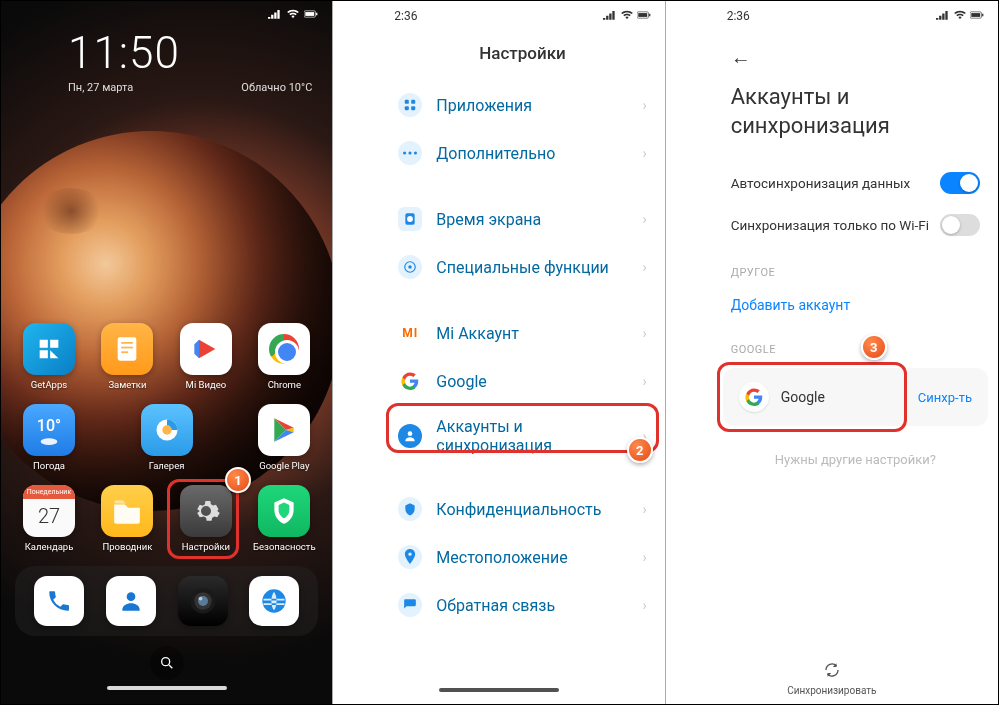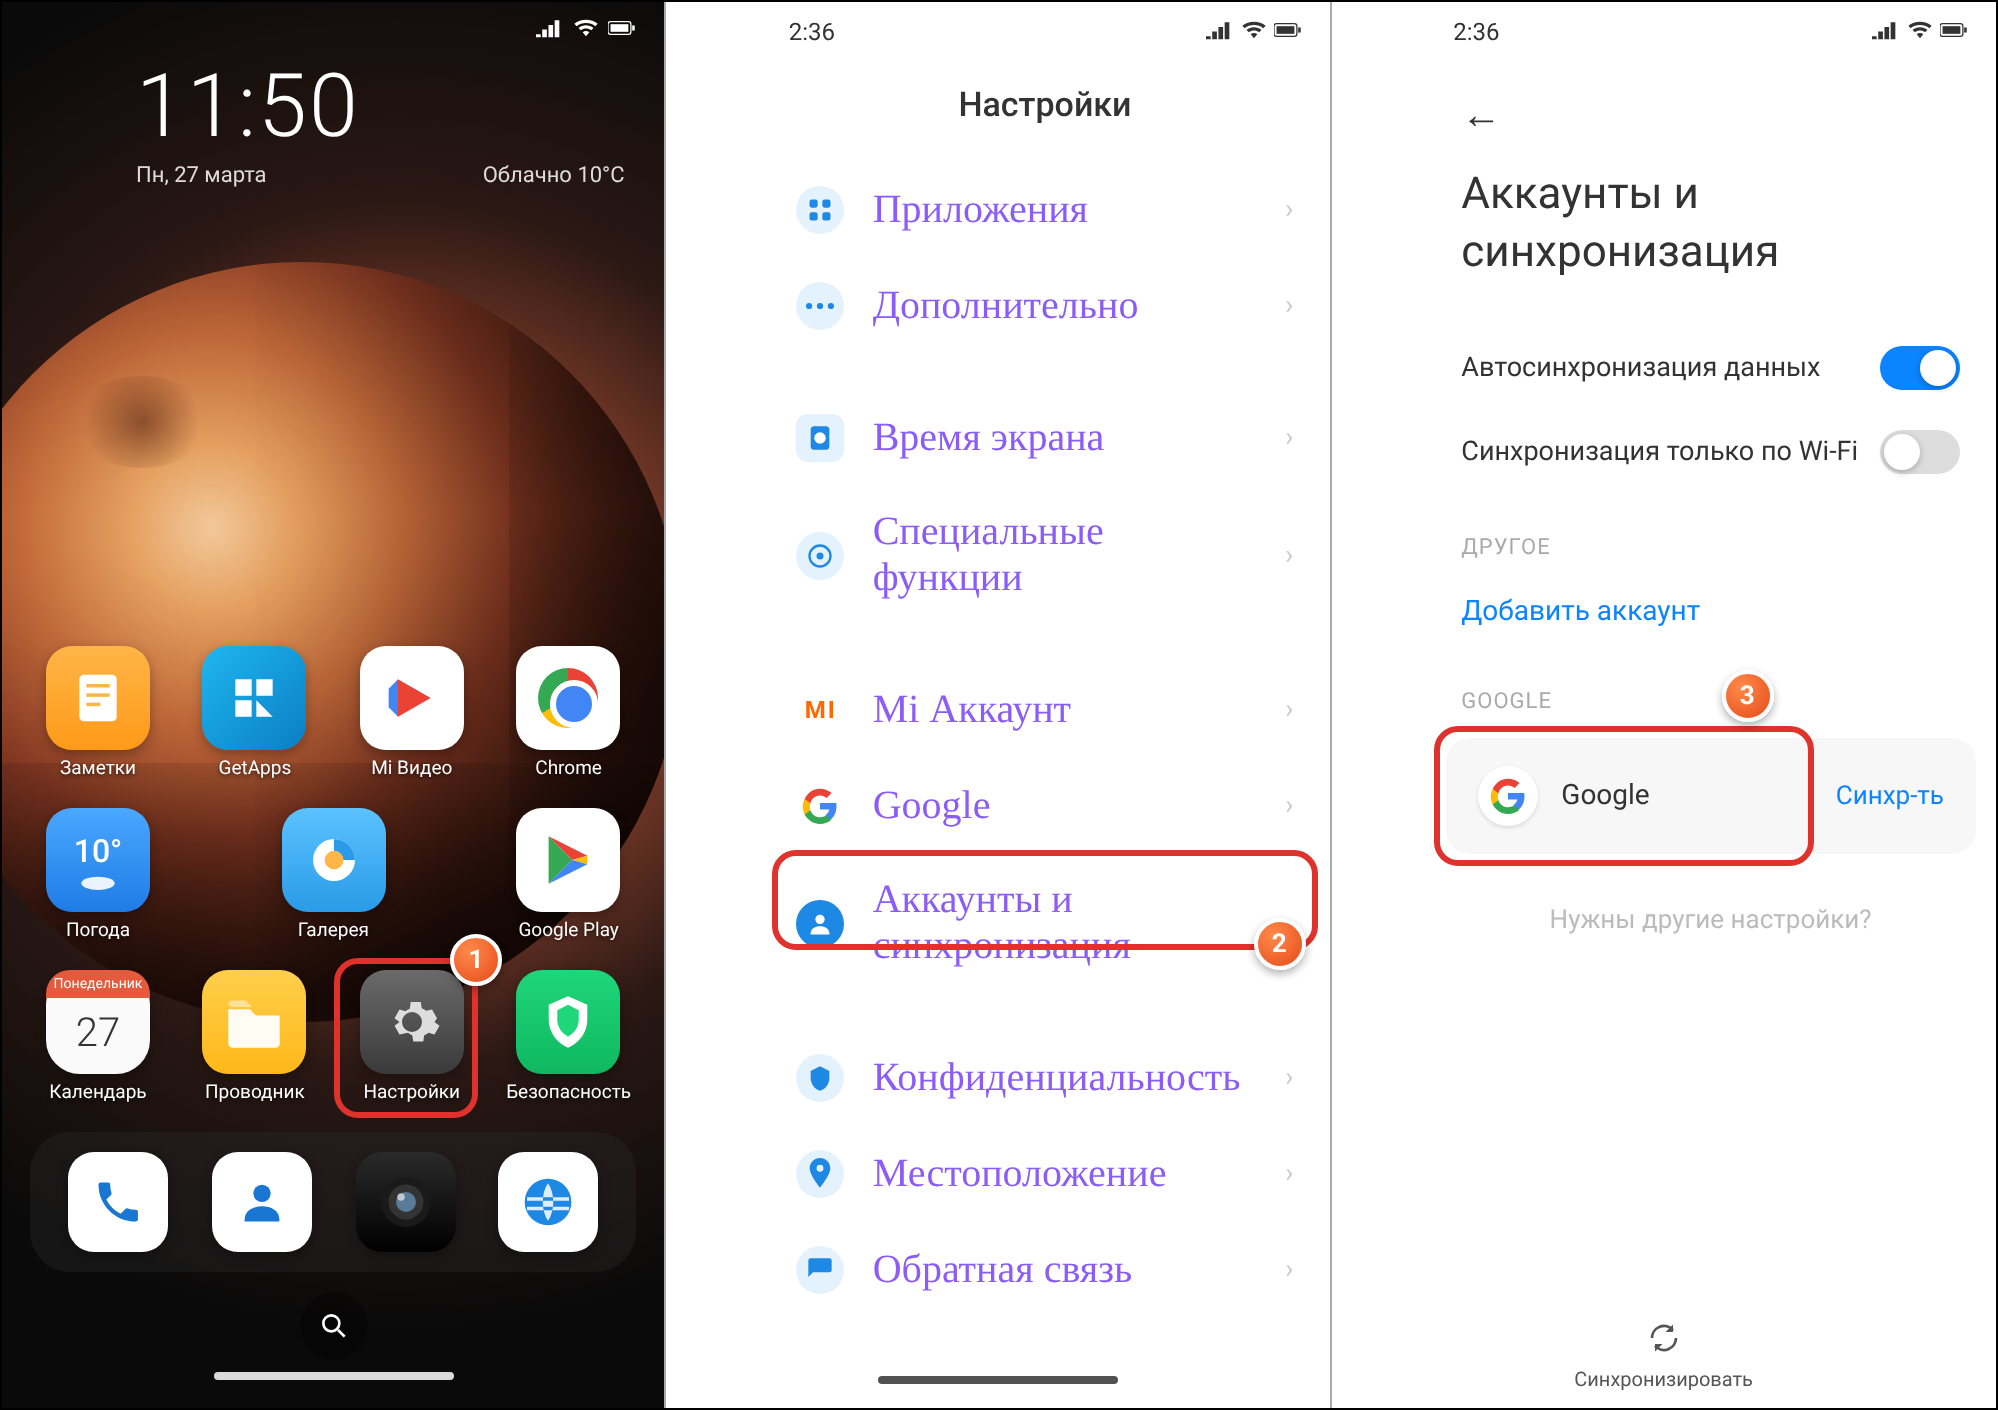--- a/index.html
+++ b/index.html
@@ -48,21 +48,21 @@
   .ic-security{background:linear-gradient(180deg,#1fd67a,#0fb860);}
   .ic-phone{background:#fff;} .ic-contacts{background:#fff;} 
   .ic-camera{background:linear-gradient(180deg,#2a2a2a,#000);} 
   .ic-browser{background:#fff;}
 
   
   .p2-title { text-align:center; font-size:17px; font-weight:500; padding:16px 0 18px; color:#333;}
   .s-list{}
   .s-item { display:flex; align-items:center; padding:12px 18px; gap:14px; position:relative;}
   .s-item .s-ic { width:24px; height:24px; border-radius:50%; display:flex; align-items:center; justify-content:center; flex-shrink:0;}
-  .s-item .s-lbl { flex:1; font-size:20px; color:#8b5cf6;font-family:Liberation Serif, serif;}
+  .s-item .s-lbl { flex:1; font-size:16px; color:#0369a1;}
   .s-item .chev { color:#ccc; font-size:14px;}
   .s-gap { height:18px;}
   .s-mi { color:#ff6900; font-weight:700; font-size:12px; letter-spacing:1px;}
 
   
   .p3-head{padding:12px 18px 4px;}
   .back-arrow{font-size:20px; color:#333; padding:6px 0;}
   .p3-title{font-size:22px; font-weight:400; color:#333; line-height:1.3; padding:8px 0 18px;}
   .toggle-row{display:flex; align-items:center; justify-content:space-between; padding:10px 18px;}
   .toggle-row .t-lbl{font-size:13.5px; color:#333; max-width:220px; line-height:1.35;}
@@ -126,39 +126,39 @@
       <span>Пн, 27 марта</span>
       <span><span>Облачно</span> <span>10°C</span></span>
     </div>
   </div>
   <div class="planet"></div>
 
   <div class="apps">
 
     <div class="app-row">
       <div class="app">
+            <div class="app-icon ic-getapps">
+              <svg width="28" height="28" viewBox="0 0 24 24">
+                <path fill="#fff" d="M4 4h7v7H4zM13 4h7v7h-7zM4 13h7v7H4zM13 13l7 7h-7z"></path>
+              </svg>
+            </div>
+            <div class="app-label">GetApps</div>
+          </div>
+      <div class="app">
             <div class="app-icon ic-notes">
               <svg width="24" height="28" viewBox="0 0 20 24">
                 <rect x="2" y="2" width="16" height="20" rx="2" fill="#fff"></rect>
                 <rect x="5" y="6" width="10" height="1.5" fill="#ffb547"></rect>
                 <rect x="5" y="10" width="10" height="1.5" fill="#ffb547"></rect>
                 <rect x="5" y="14" width="6" height="1.5" fill="#ffb547"></rect>
               </svg>
             </div>
             <div class="app-label">Заметки</div>
           </div>
       <div class="app">
-            <div class="app-icon ic-getapps">
-              <svg width="28" height="28" viewBox="0 0 24 24">
-                <path fill="#fff" d="M4 4h7v7H4zM13 4h7v7h-7zM4 13h7v7H4zM13 13l7 7h-7z"></path>
-              </svg>
-            </div>
-            <div class="app-label">GetApps</div>
-          </div>
-      <div class="app">
             <div class="app-icon ic-video">
               <svg width="28" height="28" viewBox="0 0 24 24">
                 <path fill="#ea4335" d="M6 4l14 8-14 8z"></path>
                 <path fill="#4285f4" d="M6 4v16L2 16V8z"></path>
               </svg>
             </div>
             <div class="app-label">Mi Видео</div>
           </div>
       <div class="app">
             <div class="app-icon ic-chrome">
@@ -196,21 +196,21 @@
                 <path fill="#fbbc05" d="M14 13l7-2v4z"></path>
                 <path fill="#4285f4" d="M3 24l11-11 7 2z"></path>
               </svg>
             </div>
             <div class="app-label">Google Play</div>
           </div>
     </div>
 
     <div class="app-row" style="position:relative;">
       <div class="app">
-            <div class="app-icon ic-cal" style="position:relative;flex-direction:column;border-radius:17px;">
+            <div class="app-icon ic-cal" style="position:relative;flex-direction:column;">
               <div class="cal-top">Понедельник</div>
               <div class="cal-num">27</div>
             </div>
             <div class="app-label">Календарь</div>
           </div>
       <div class="app">
             <div class="app-icon ic-files">
               <svg width="30" height="26" viewBox="0 0 28 24">
                 <path fill="#fff" d="M2 6h10l3 3h11v13a2 2 0 01-2 2H4a2 2 0 01-2-2z" opacity=".95"></path>
                 <path fill="#ffe29a" d="M2 4a2 2 0 012-2h6l3 3H4z"></path>

